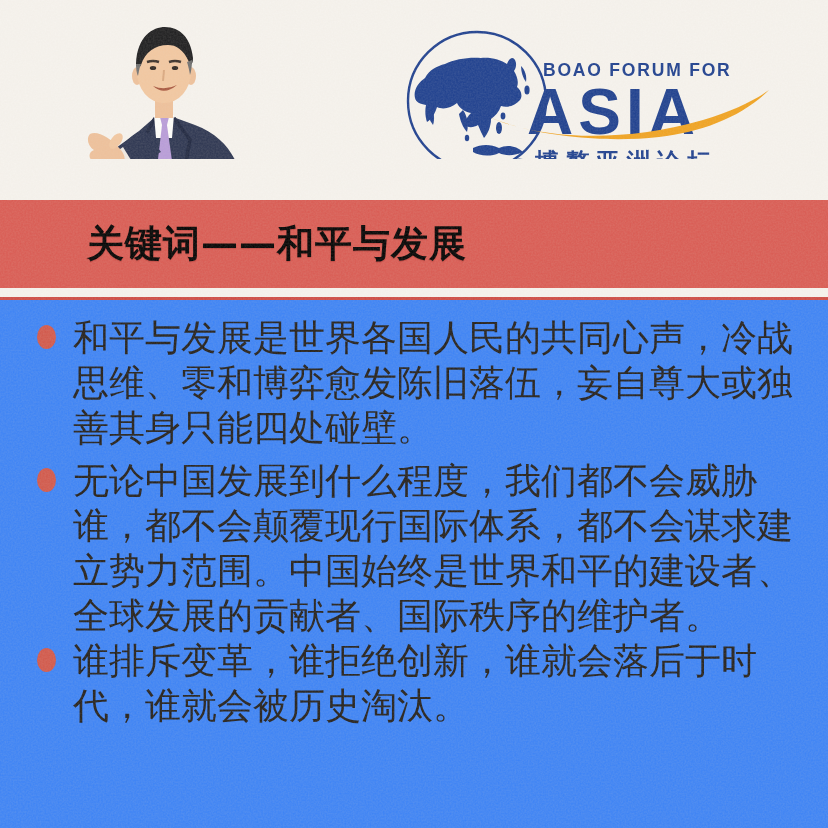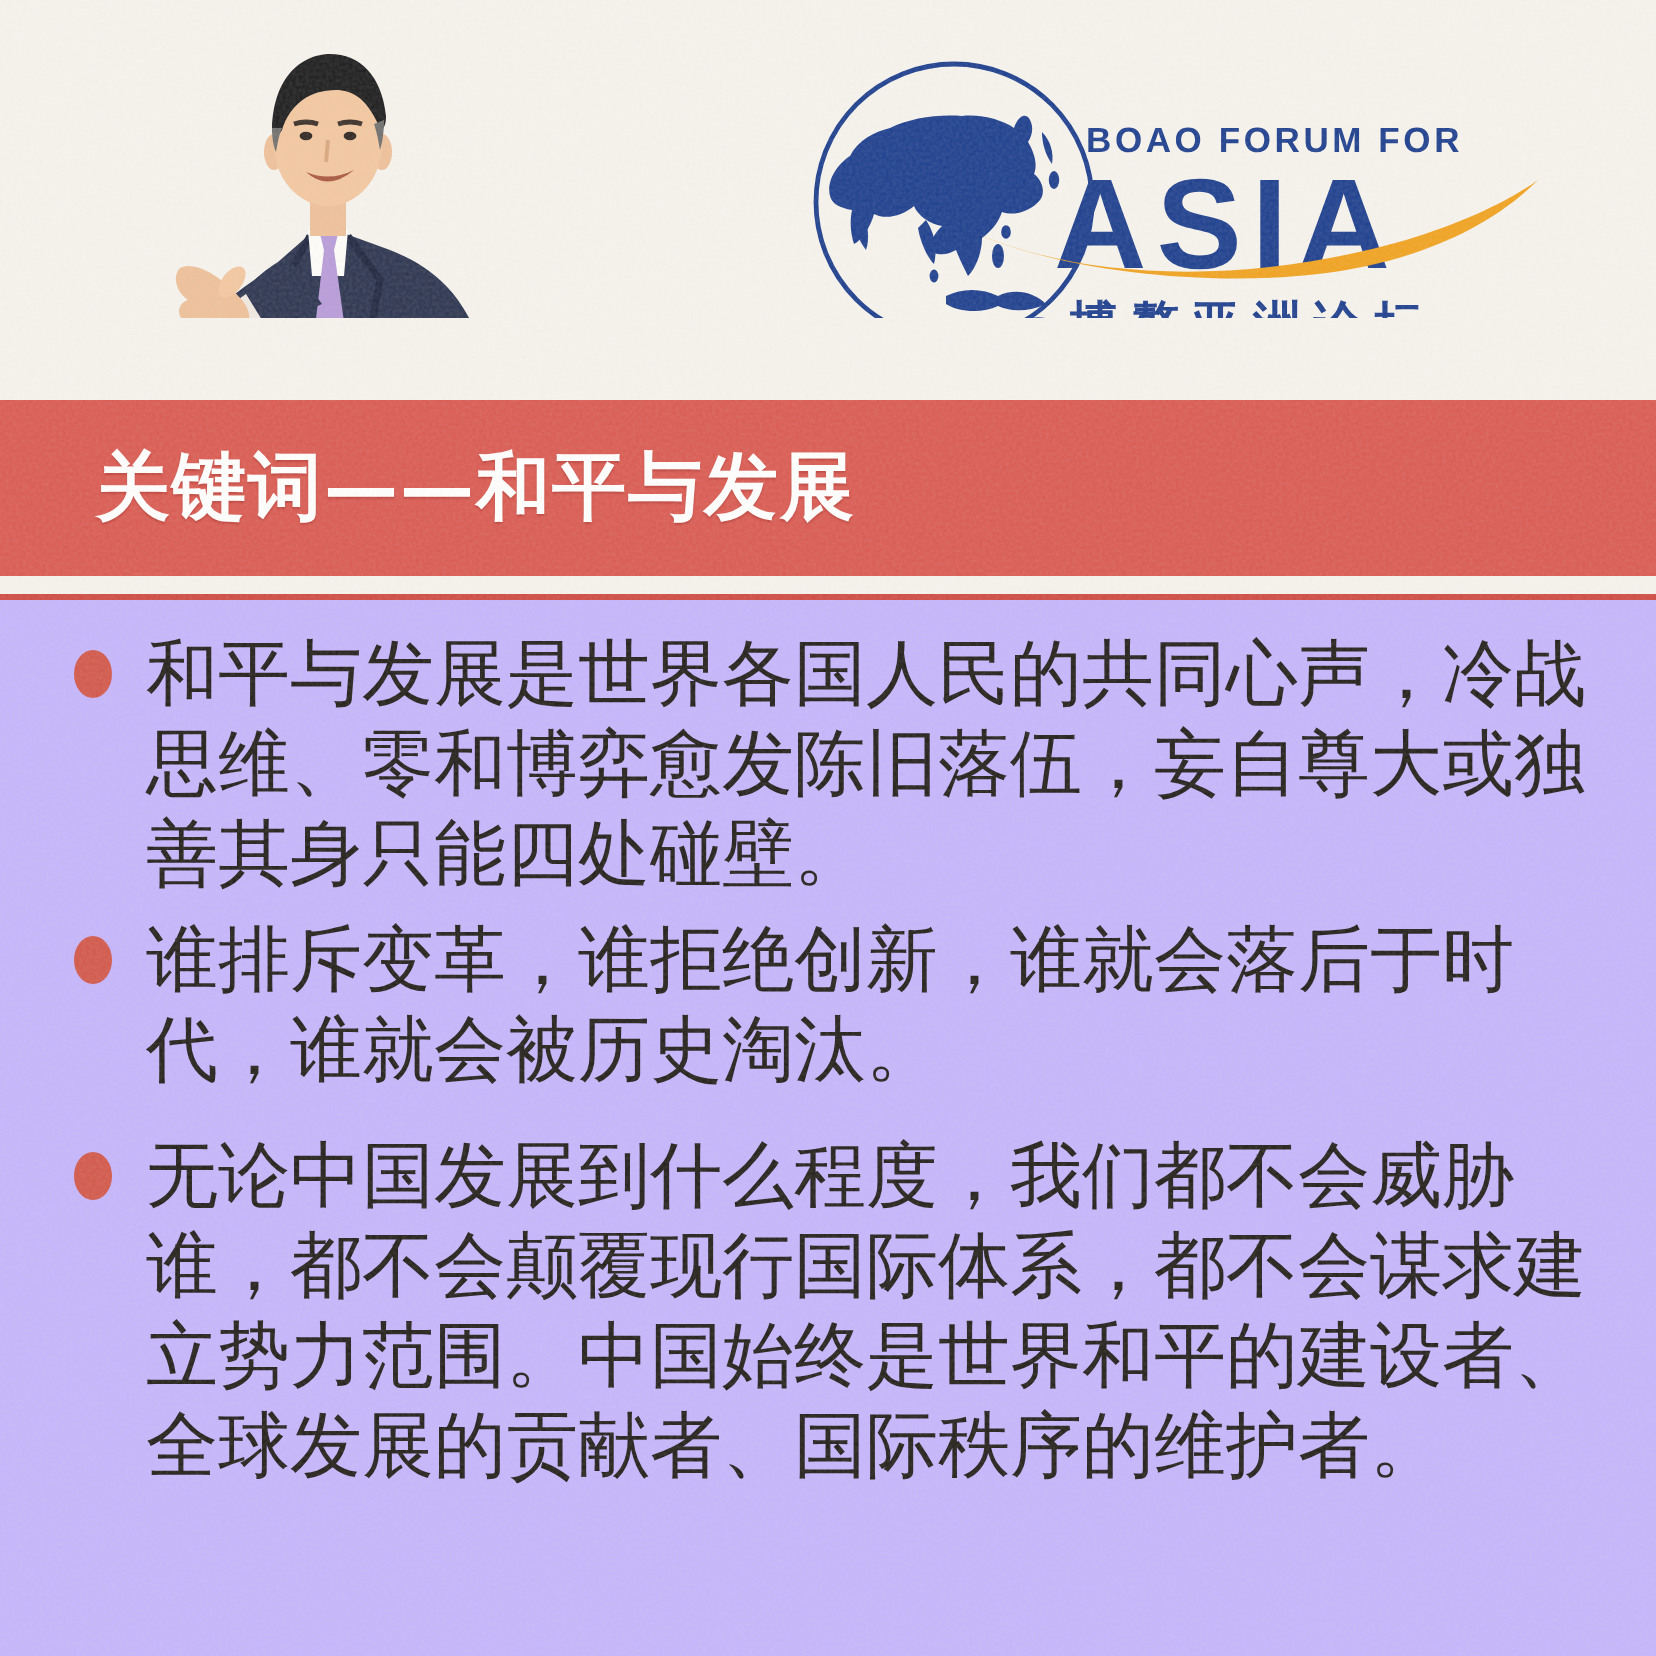--- a/index.html
+++ b/index.html
@@ -14,30 +14,30 @@
   .top-section{position:absolute;top:0;left:0;width:828px;height:159px;overflow:hidden;}
   .portrait{position:absolute;left:85px;top:20px;width:170px;height:180px;}
   .boao-logo{position:absolute;left:403px;top:24px;width:380px;height:158px;}
 
   
   .banner{
     position:absolute;top:200px;left:0;width:828px;height:88px;
     background:#d95a52;display:flex;align-items:center;
   }
   .banner-title{
-    margin-left:48px;color:#ffffff;font-size:37px;font-weight:900;
+    margin-left:87px;color:#000000;font-size:37px;font-weight:900;
     letter-spacing:1px;
     font-family:"DejaVu Serif","Liberation Serif",serif;
     text-shadow:0 1px 1px rgba(140,30,25,.35);
     white-space:nowrap;
   }
   .rule{position:absolute;top:297px;left:0;width:828px;height:3px;background:#cd4a43;}
 
   
-  .content{position:absolute;top:300px;left:0;width:828px;height:528px;background:#c4b5fd;}
+  .content{position:absolute;top:300px;left:0;width:828px;height:528px;background:#3b82f6;}
   ul.points{list-style:none;margin:0;padding:15px 0 0 37px;}
   li.point{
     position:relative;width:726px;padding-left:36px;
     font-size:36px;line-height:45px;color:#221e1a;
     font-family:"DejaVu Serif","Liberation Serif",serif;
     line-break:strict;text-align:left;
   }
   li.point.p1{margin-bottom:8px;}
   li.point.p2{margin-bottom:18px;}
   .marker{
@@ -127,27 +127,27 @@
     <div class="banner-title">关键词——和平与发展</div>
   </div>
   <div class="rule"></div>
 
   <div class="content">
     <ul class="points">
       <li class="point p1">
         <span class="marker"></span>
         <span class="ptext">和平与发展是世界各国人民的共同心声，冷战思维、零和博弈愈发陈旧落伍，妄自尊大或独善其身只能四处碰壁。</span>
       </li>
+      <li class="point p3">
+        <span class="marker"></span>
+        <span class="ptext">无论中国发展到什么程度，我们都不会威胁谁，都不会颠覆现行国际体系，都不会谋求建立势力范围。中国始终是世界和平的建设者、全球发展的贡献者、国际秩序的维护者。</span>
+      </li>
       <li class="point p2">
         <span class="marker"></span>
         <span class="ptext">谁排斥变革，谁拒绝创新，谁就会落后于时代，谁就会被历史淘汰。</span>
-      </li>
-      <li class="point p3">
-        <span class="marker"></span>
-        <span class="ptext">无论中国发展到什么程度，我们都不会威胁谁，都不会颠覆现行国际体系，都不会谋求建立势力范围。中国始终是世界和平的建设者、全球发展的贡献者、国际秩序的维护者。</span>
       </li>
     </ul>
 
   </div>
 
   <svg class="texture" width="828" height="828" aria-hidden="true">
     <filter id="paperNoise">
       <feTurbulence type="fractalNoise" baseFrequency="0.6" numOctaves="2" seed="7"></feTurbulence>
       <feColorMatrix type="matrix" values="0 0 0 0 0.76  0 0 0 0 0.70  0 0 0 0 0.60  0 0 0 0.30 0"></feColorMatrix>
     </filter>

